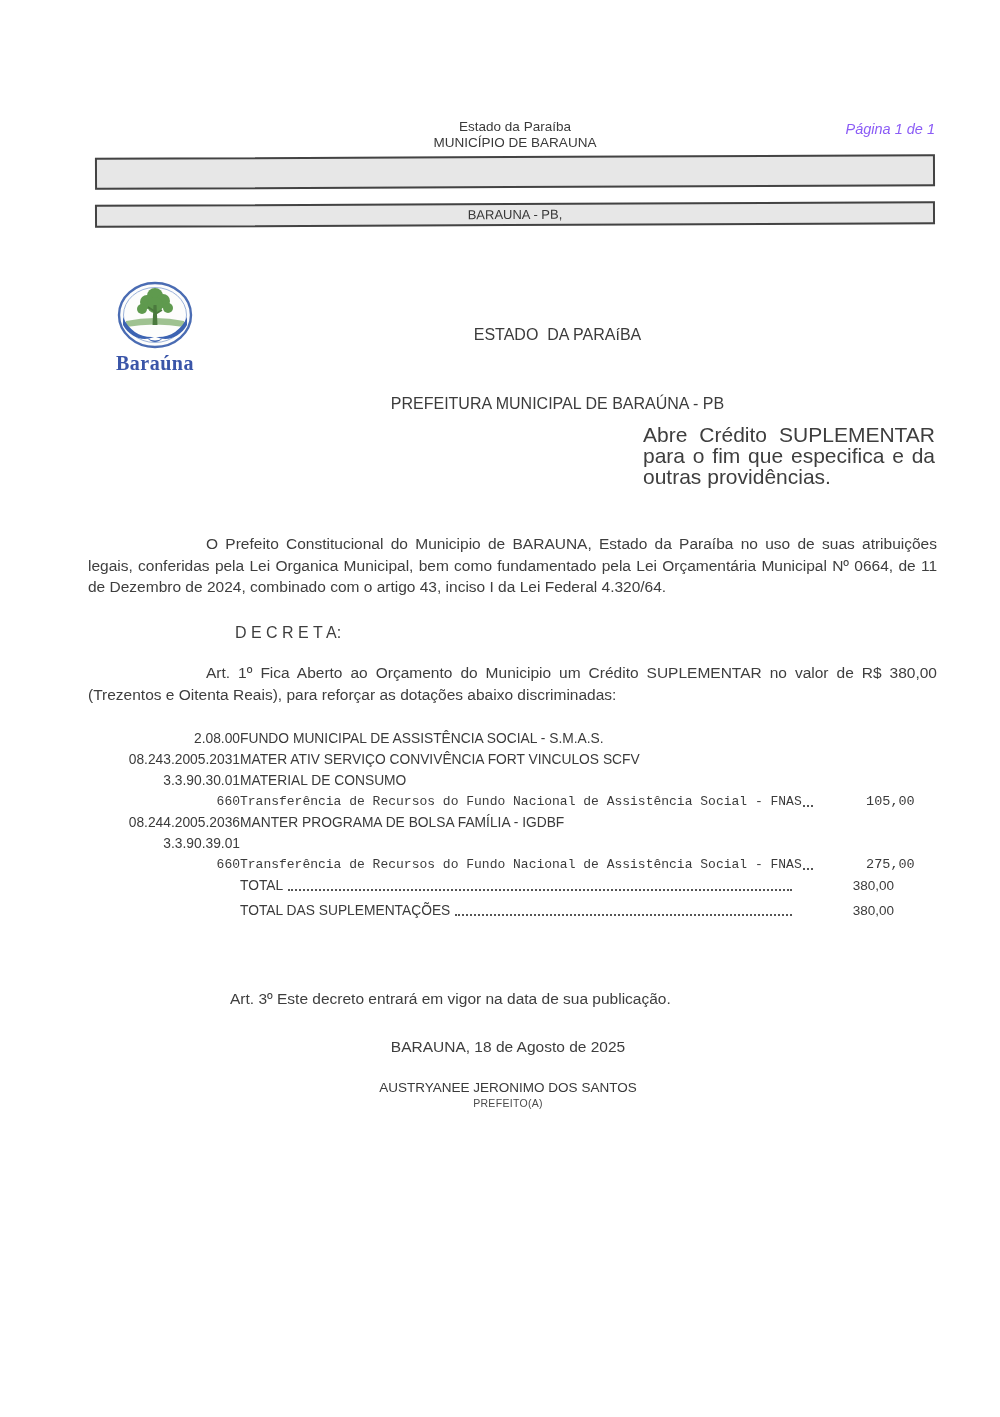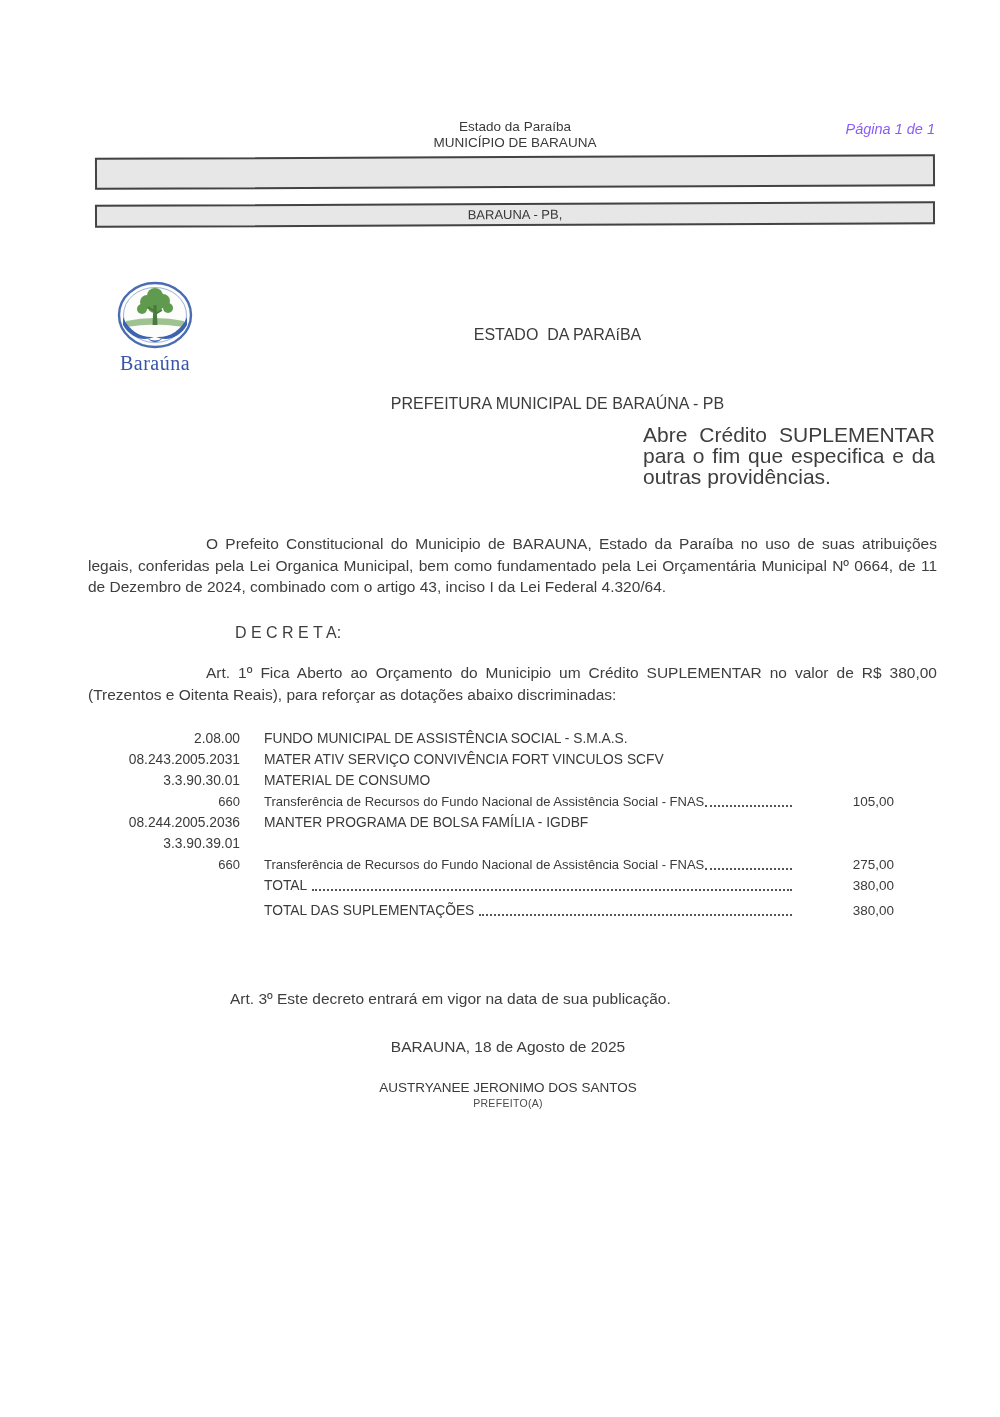--- a/index.html
+++ b/index.html
@@ -45,21 +45,21 @@
     font-size: 13px; line-height: 20px; color: #3a3a3a;
   }
 
   
   .logo-wrap {
     top: 281px; left: 96px; width: 118px;
     text-align: center;
   }
   .logo-caption {
     font-family: "Liberation Serif", serif;
-    font-weight: 400;
+    font-weight: 700;
     font-size: 20px;
     color: #3a55a8;
     margin-top: -3px;
     letter-spacing: 0.5px;
   }
 
   
   .title-block {
     top: 277px; left: 115px; width: 885px;
     text-align: center;
@@ -98,35 +98,35 @@
     margin-bottom: 5px;
     line-height: 16px;
   }
   .brow .code {
     flex: none; width: 112px;
     text-align: right;
     white-space: pre;
   }
   .brow .desc {
     flex: none;
-    padding-left: 24px;
+    padding-left: 0;
     white-space: pre;
   }
   .brow .leader {
     flex: 1 1 auto;
     min-width: 10px;
     border-bottom: 2px dotted #555555;
     margin: 0 2px 3px 1px;
   }
   .brow .value {
     flex: none; width: 100px;
     text-align: right;
     font-size: 13.5px;
   }
-  .brow.sub { font-size: 13px; }
+  .brow.sub { font-size: 13px; font-family: Liberation Mono, monospace; }
   .brow.total-sup { margin-top: 9px; }
 
   
   .date-line {
     top: 1038px; left: 8px; width: 1000px;
     text-align: center;
     font-size: 15.5px;
   }
   .sig-name {
     top: 1080px; left: 8px; width: 1000px;

